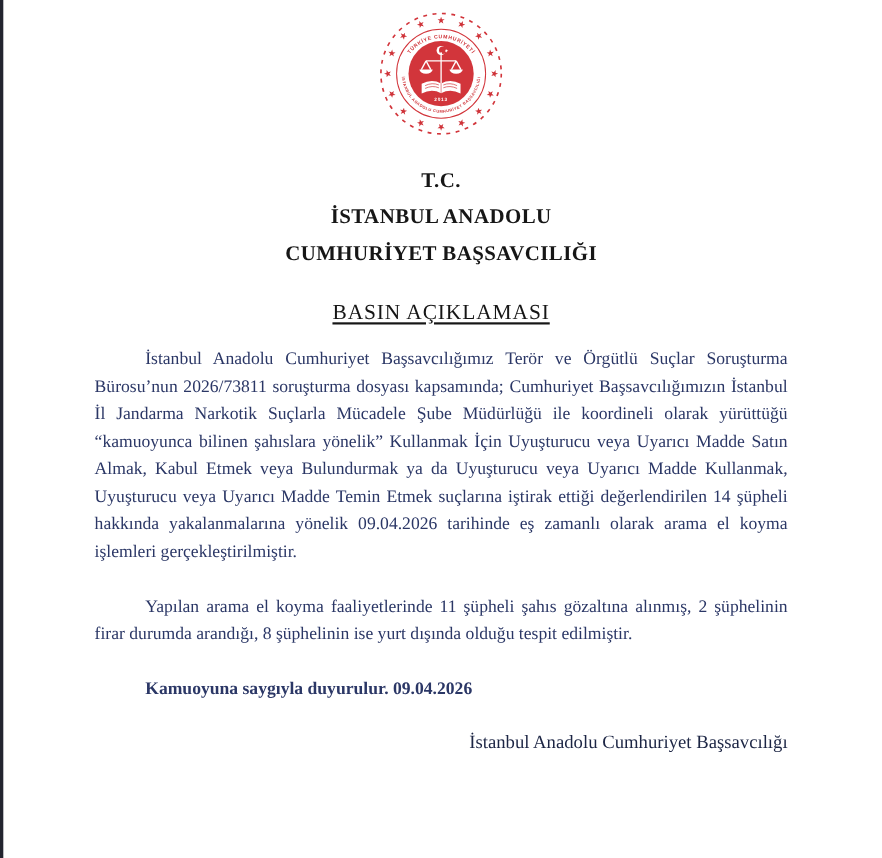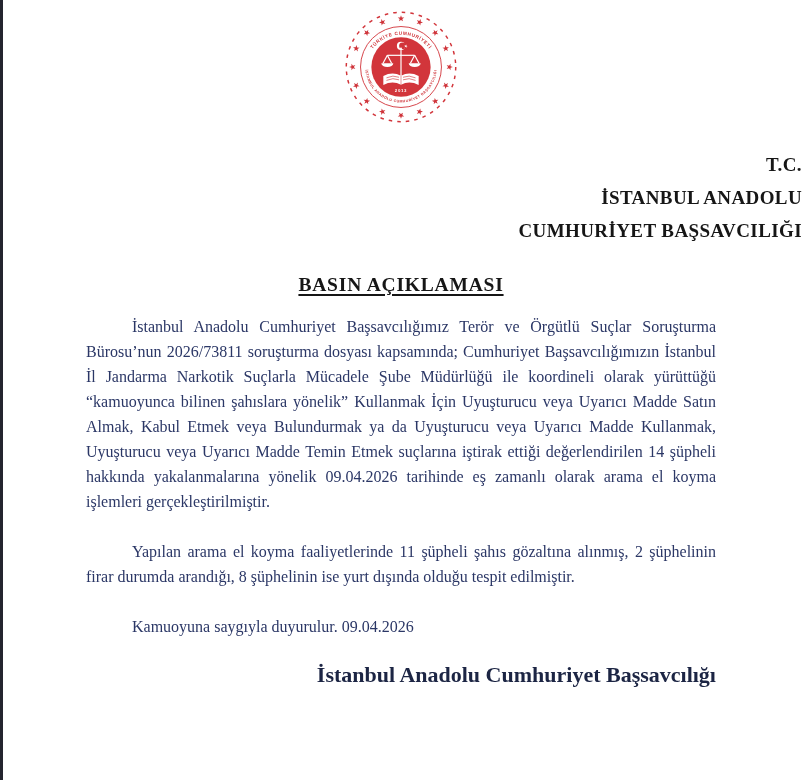--- a/index.html
+++ b/index.html
@@ -21,34 +21,34 @@
     height: 780px;
     padding-top: 10px;
   }
   .emblem-wrap {
     width: 114px;
     height: 114px;
     margin: 0 auto;
   }
   .emblem-wrap svg { width: 100%; height: 100%; display: block; }
   .header-block {
-    text-align: right;
+    text-align: center;
     margin-top: 24px;
     color: #161616;
   }
   .title-line {
     font-weight: bold;
     font-size: 19px;
     line-height: 33px;
     letter-spacing: 0.4px;
   }
   .press-heading {
     margin-top: 27px;
     text-align: center;
-    font-weight: bold;
+    font-weight: normal;
     font-size: 19.5px;
     letter-spacing: 0.8px;
     color: #161616;
     text-decoration: underline;
     text-underline-offset: 3px;
     text-decoration-thickness: 2px;
   }
   .content {
     width: 630px;
     margin: 18px auto 0 auto;
@@ -56,27 +56,28 @@
     font-size: 16px;
     line-height: 25px;
   }
   .content p.body-par {
     text-align: justify;
     text-indent: 46px;
     margin-bottom: 25px;
   }
   .closing-line {
     text-indent: 46px;
+    font-weight: bold;
   }
   .signature-line {
     margin-top: 23px;
     text-align: right;
-    font-weight: bold;
+    font-weight: normal;
     color: #1c2544;
-    font-size: 22px;
+    font-size: 17px;
   }
 </style>
 </head>
 <body>
 
 <div class="edge-strip"></div>
 
 <div class="page">
 
   <div class="emblem-wrap">

